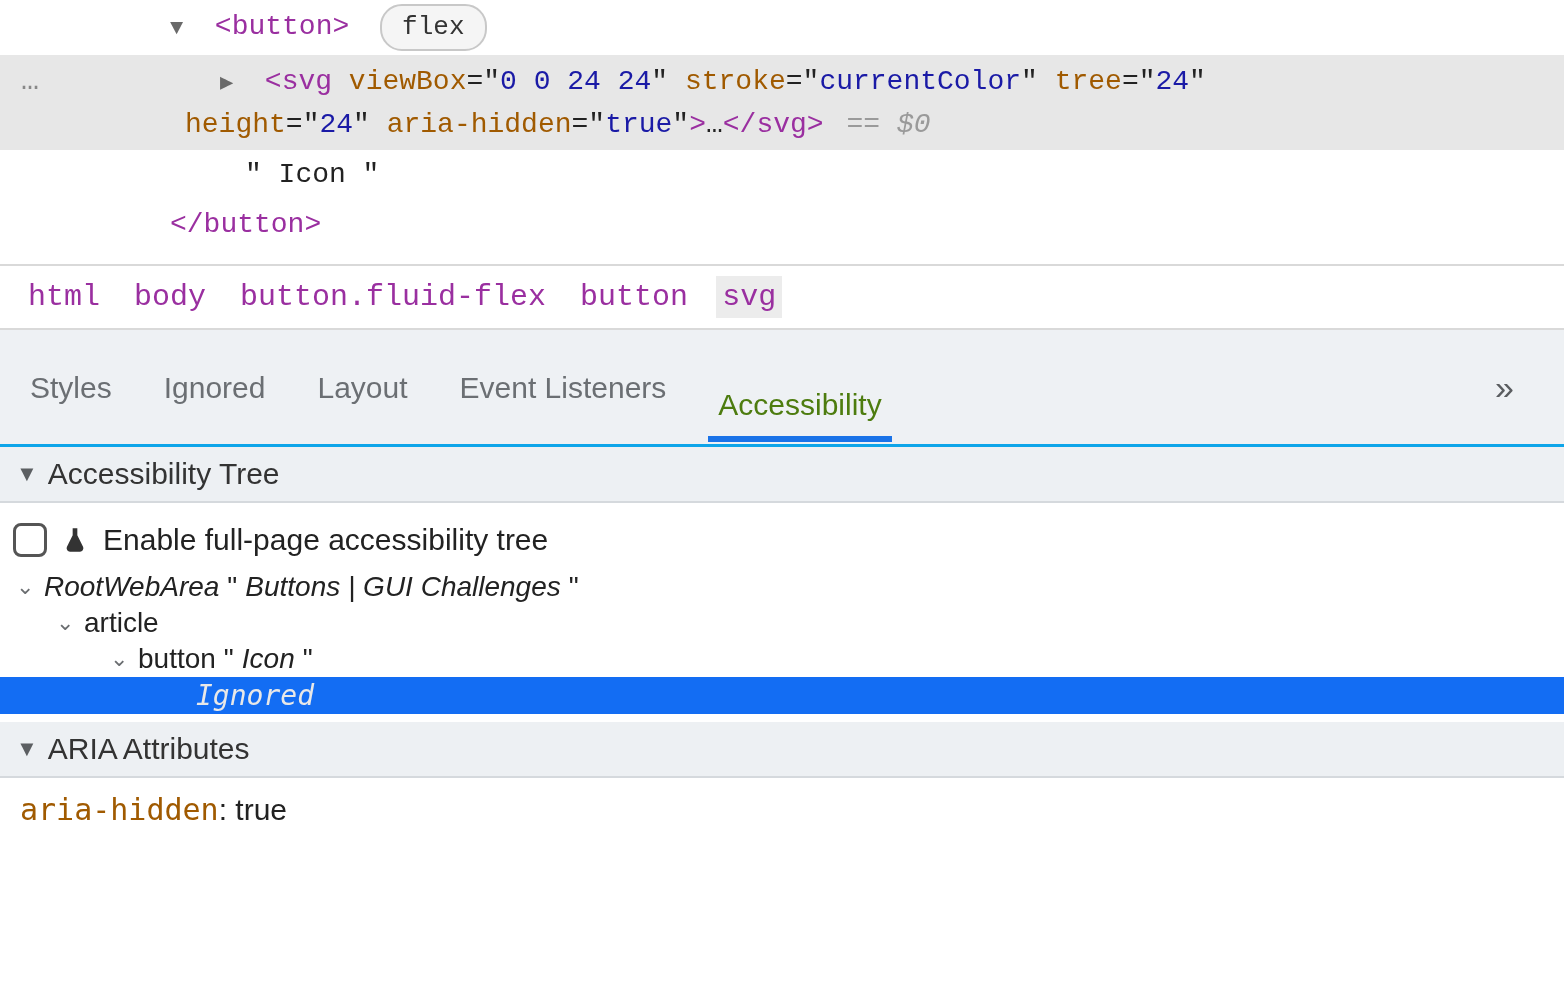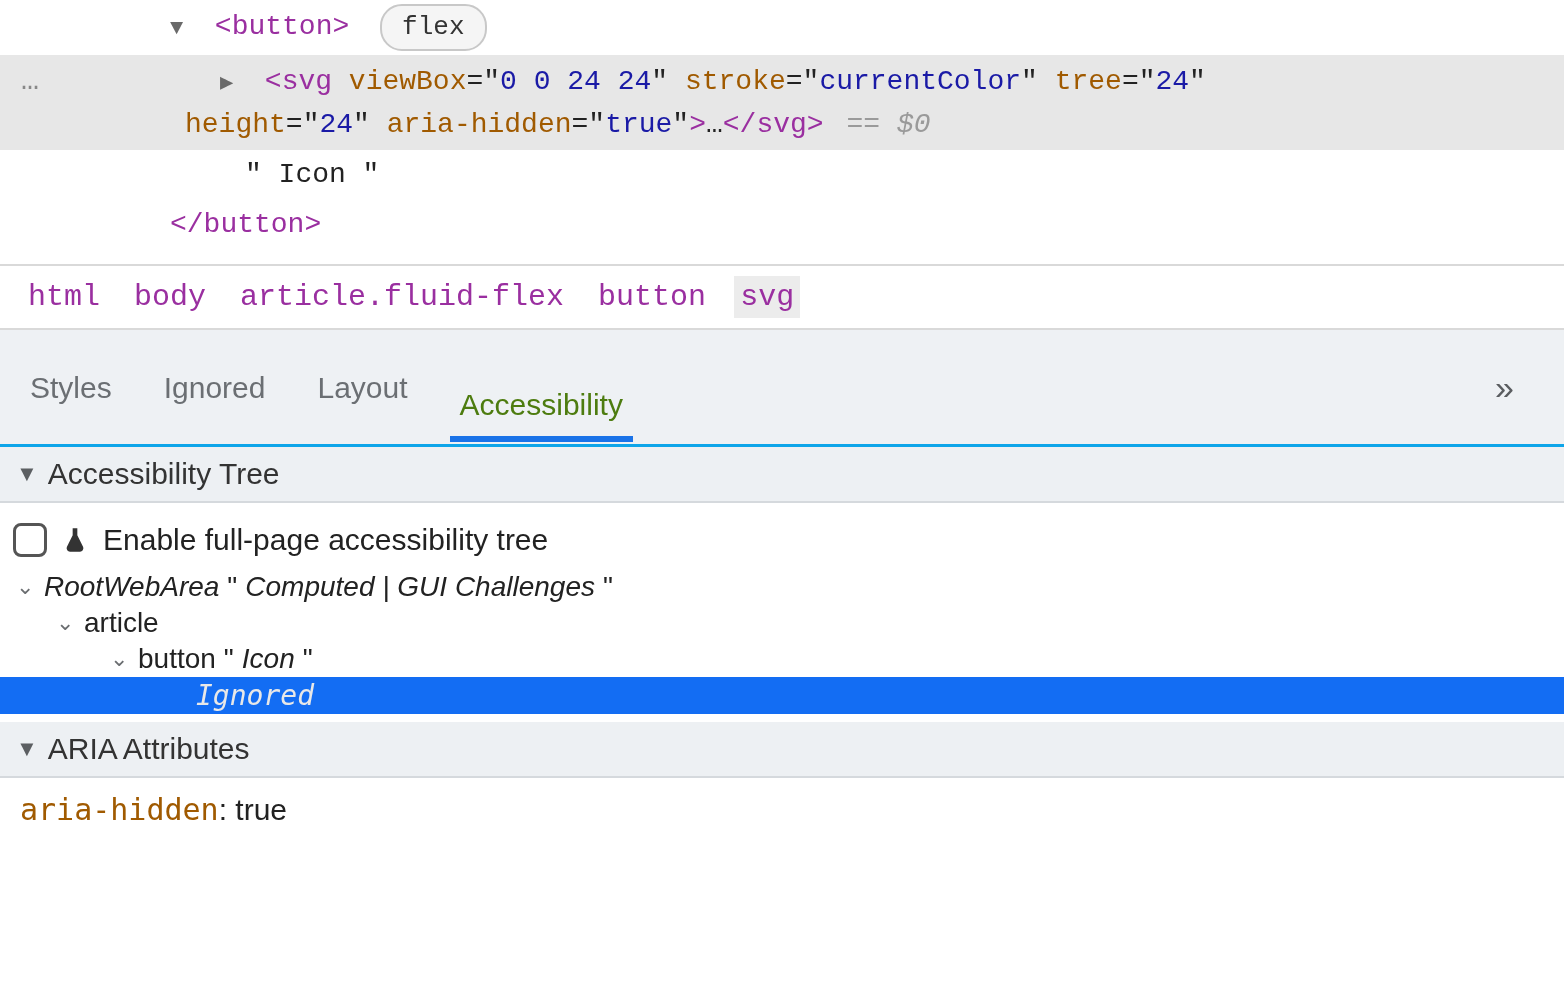--- a/index.html
+++ b/index.html
@@ -131,29 +131,30 @@
     <span class="gutter"></span>
     <span class="indent1">
       <span class="tok-ang">&lt;/</span><span class="tok-tag">button</span><span class="tok-ang">&gt;</span>
     </span>
   </div>
 </div>
 
 <div class="breadcrumb mono">
   <span class="crumb">html</span>
   <span class="crumb">body</span>
-  <span class="crumb">article.fluid-flex</span>
+  <span class="crumb">button.fluid-flex</span>
   <span class="crumb">button</span>
   <span class="crumb here">svg</span>
 </div>
 
 <div class="tabs">
   <span class="tab">Styles</span>
   <span class="tab">Ignored</span>
   <span class="tab">Layout</span>
+  <span class="tab">Event Listeners</span>
   <span class="tab active">Accessibility</span>
   <span class="more">»</span>
 </div>
 
 <div class="section-hdr">
   <span class="tri">▼</span>
   <span>Accessibility Tree</span>
 </div>
 
 <div class="a11y-body">
@@ -165,21 +166,21 @@
         </svg>
     </span>
     <span>Enable full-page accessibility tree</span>
   </div>
 
   <div class="tree">
     <div class="tree-row lvl0">
       <span class="chev">⌄</span>
       <span class="role role-italic">RootWebArea</span>
       <span> "</span>
-        <span class="tree-name">Computed | GUI Challenges</span>
+        <span class="tree-name">Buttons | GUI Challenges</span>
         <span>"</span>
     </div>
     <div class="tree-row lvl1">
       <span class="chev">⌄</span>
       <span class="role mono">article</span>
     </div>
     <div class="tree-row lvl2">
       <span class="chev">⌄</span>
       <span class="role mono">button</span>
       <span> "</span>

